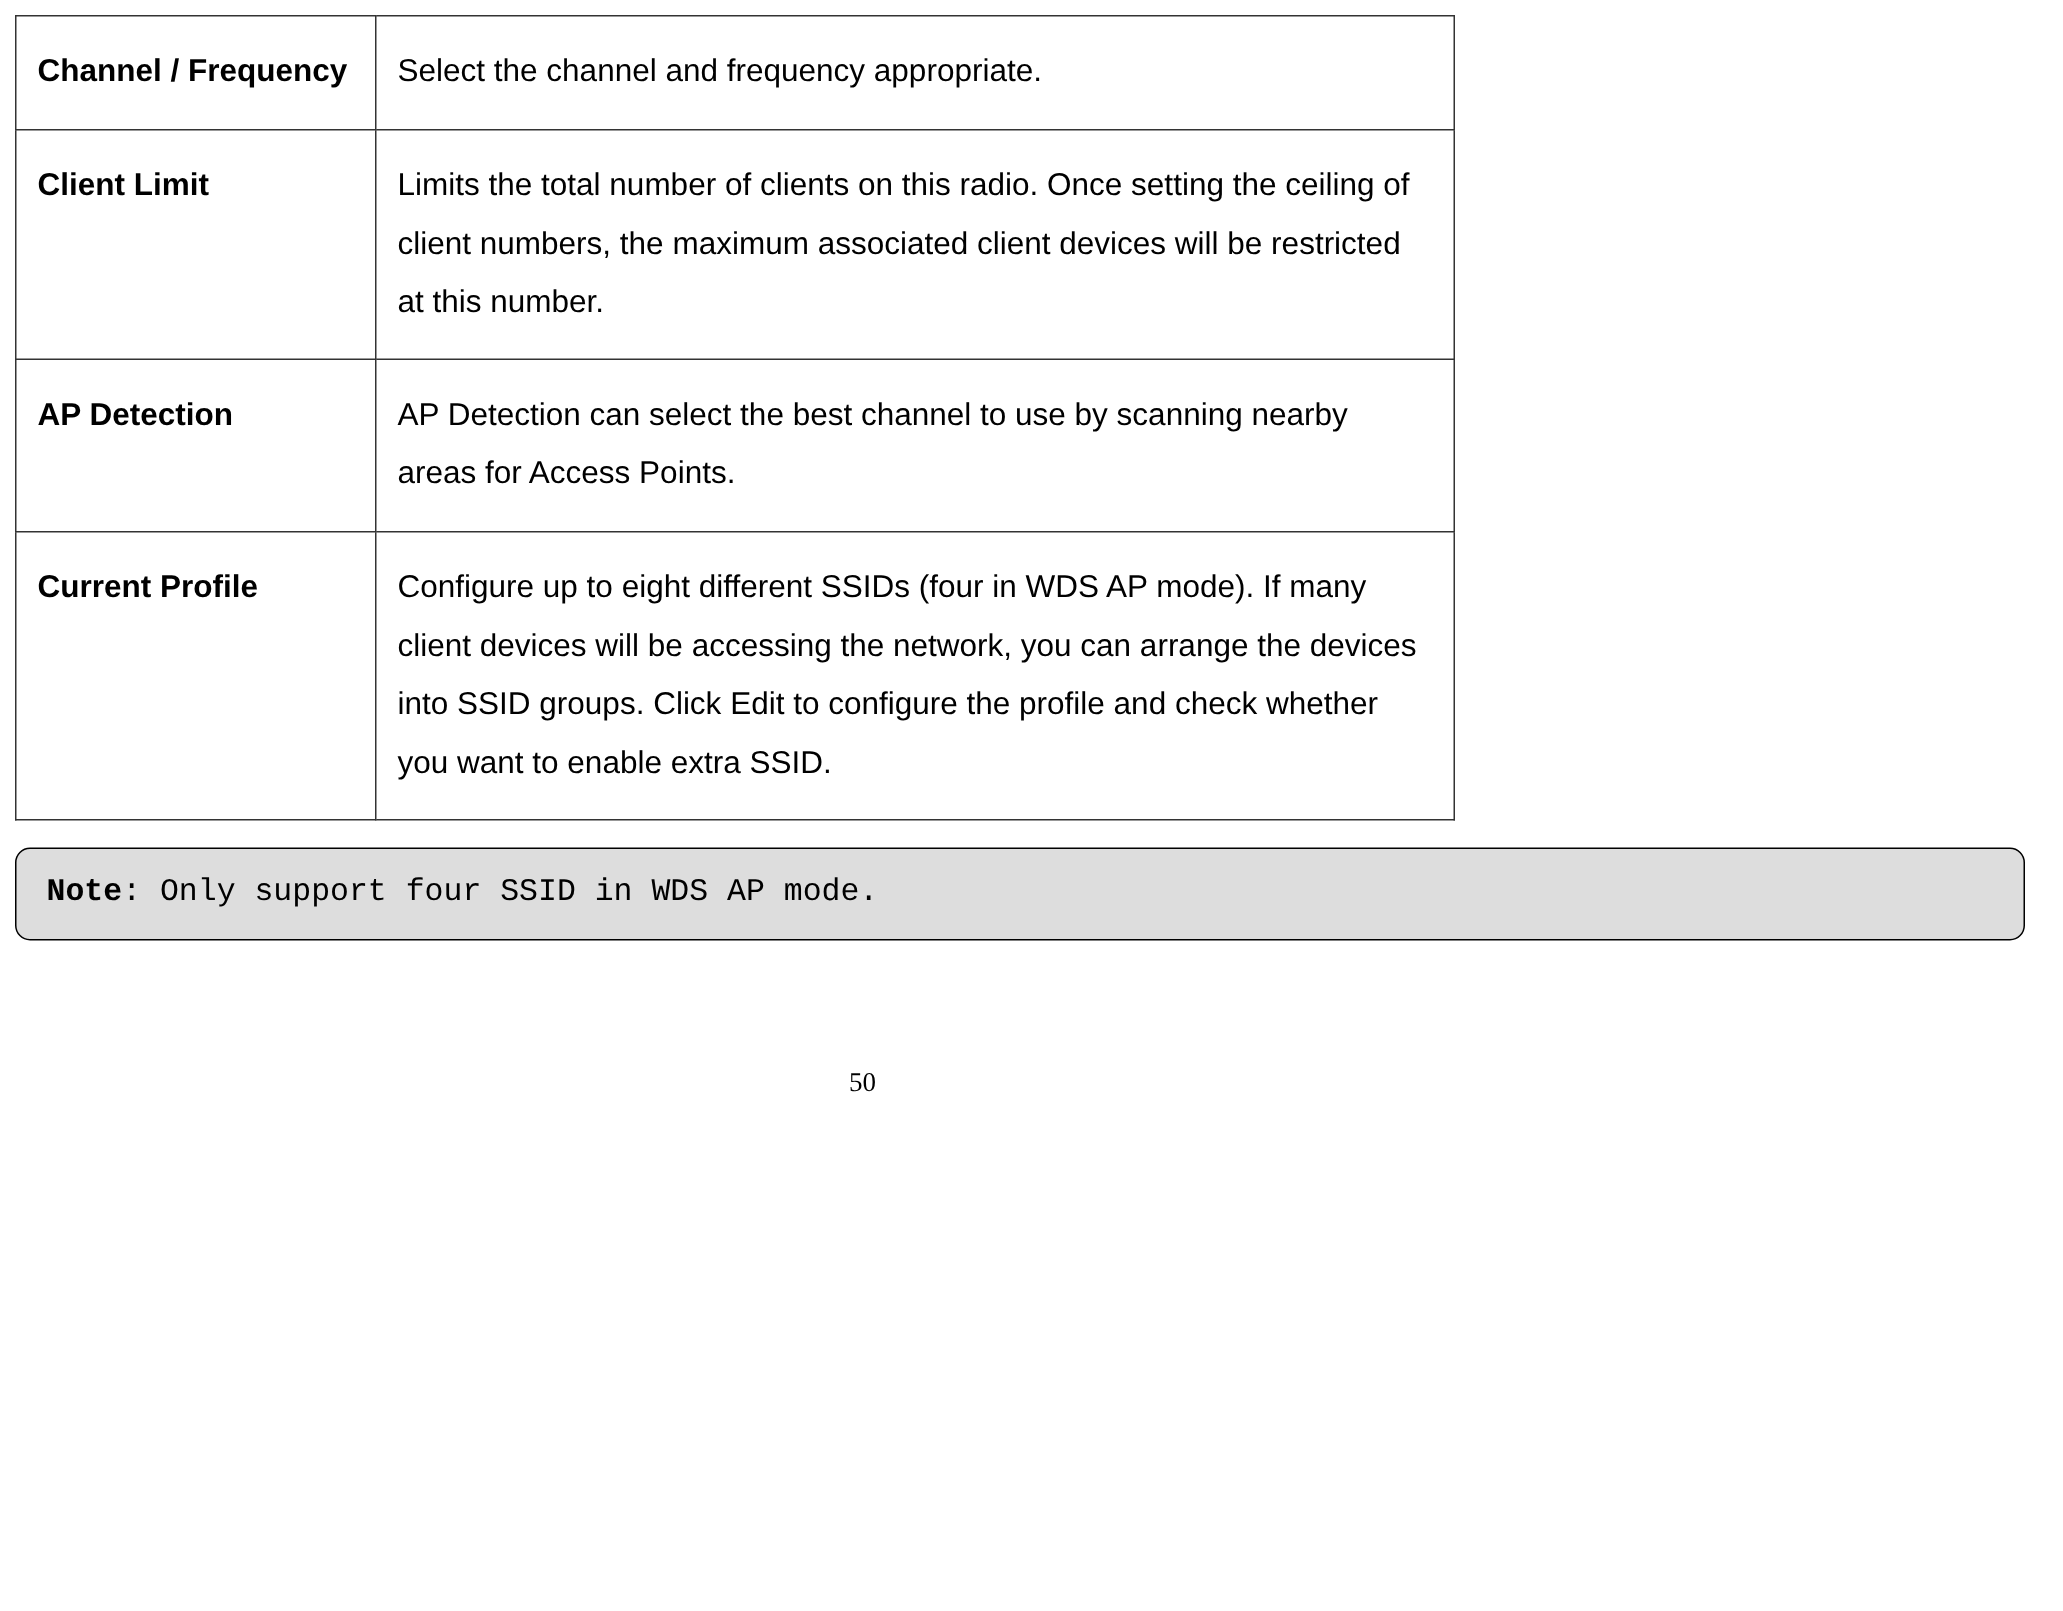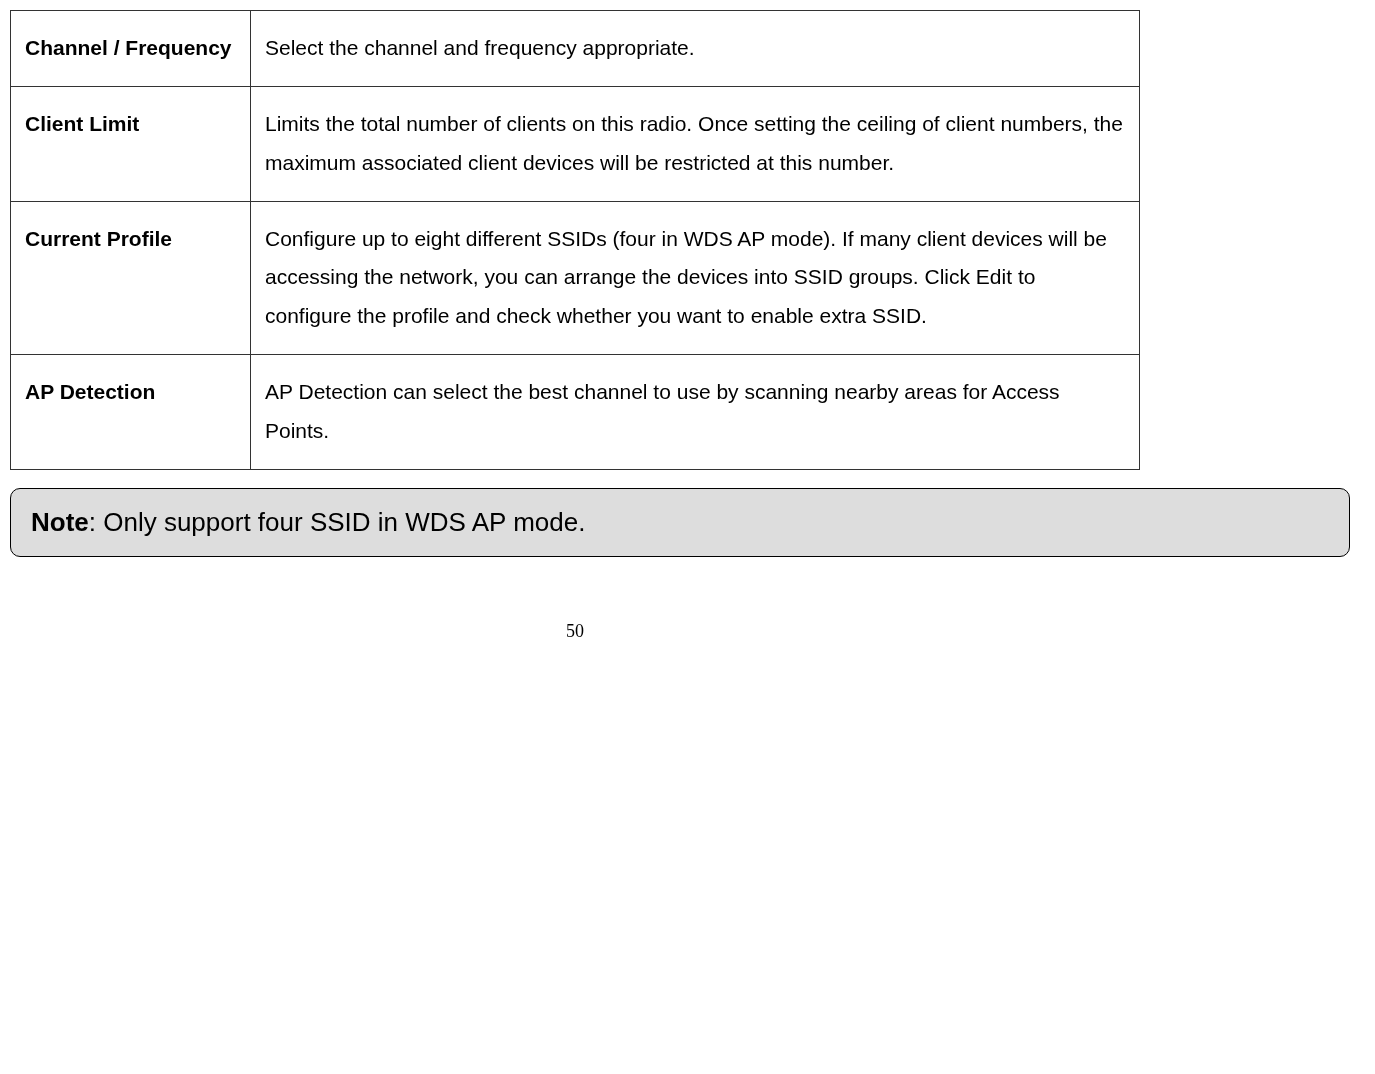--- a/index.html
+++ b/index.html
@@ -6,75 +6,76 @@
   body {
     margin: 0;
     padding: 10px 10px 40px 10px;
     background: #ffffff;
     font-family: "Segoe UI", "Helvetica Neue", Arial, sans-serif;
     color: #000000;
     width: 1375px;
   }
   table.param-table {
     border-collapse: collapse;
-    width: 1130px;
+    width: 960px;
     border: 1.5px solid #333;
   }
   table.param-table td {
     border: 1.5px solid #333;
     padding: 18px 14px;
     vertical-align: top;
     font-size: 21px;
     line-height: 1.85;
   }
   table.param-table td.label {
     width: 240px;
     font-weight: 700;
   }
   .note-box {
     margin-top: 18px;
     width: 1340px;
     border: 1.5px solid #000;
     border-radius: 10px;
     background: #dddddd;
     padding: 14px 20px;
-    font-size: 26px;
+    font-size: 21px;
     line-height: 1.5;
+    font-family: Liberation Mono, monospace;
   }
   .note-box .note-label {
     font-weight: 700;
   }
   .page-number {
     text-align: center;
     font-family: "Times New Roman", serif;
     font-size: 18px;
-    margin-top: 64px;
+    margin-top: 84px;
     width: 1130px;
   }
 </style>
 </head>
 <body>
 
 <table class="param-table">
   <tbody>
     <tr>
       <td class="label">Channel / Frequency</td>
       <td>Select the channel and frequency appropriate.</td>
     </tr>
     <tr>
       <td class="label">Client Limit</td>
       <td>Limits the total number of clients on this radio. Once setting the ceiling of client numbers, the maximum associated client devices will be restricted at this number.</td>
     </tr>
     <tr>
+      <td class="label">AP Detection</td>
+      <td>AP Detection can select the best channel to use by scanning nearby areas for Access Points.</td>
+    </tr>
+    <tr>
       <td class="label">Current Profile</td>
       <td>Configure up to eight different SSIDs (four in WDS AP mode). If many client devices will be accessing the network, you can arrange the devices into SSID groups. Click Edit to configure the profile and check whether you want to enable extra SSID.</td>
-    </tr>
-    <tr>
-      <td class="label">AP Detection</td>
-      <td>AP Detection can select the best channel to use by scanning nearby areas for Access Points.</td>
     </tr>
   </tbody>
 </table>
 
 <div class="note-box">
   <span class="note-label">Note</span><span>: Only support four SSID in WDS AP mode.</span>
 </div>
 
 <div class="page-number">50</div>
 

